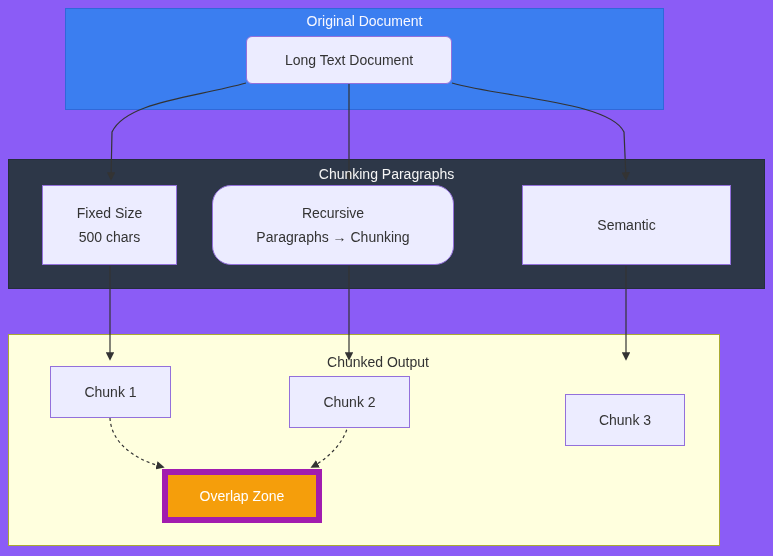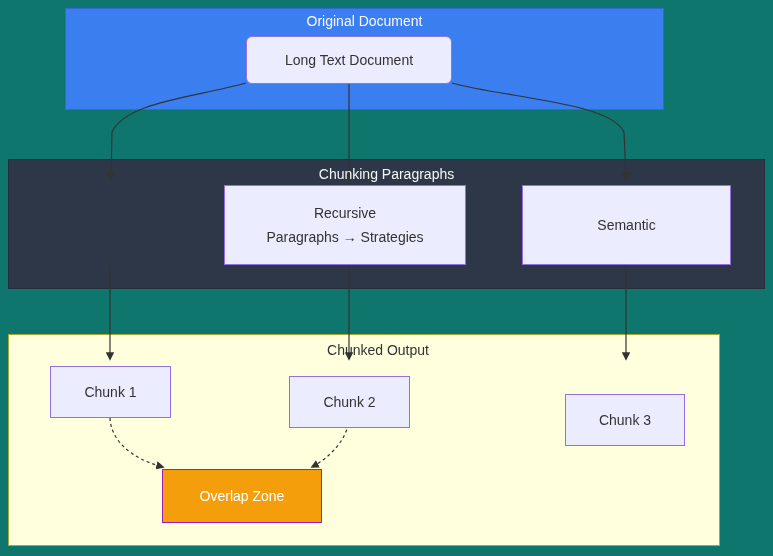--- a/index.html
+++ b/index.html
@@ -2,21 +2,21 @@
 <html><head>
 <meta charset="utf-8">
 <style>
   * { margin: 0; padding: 0; box-sizing: border-box; }
   html, body { background: #ffffff; }
   body { font-family: "Liberation Sans", sans-serif; }
   #stage {
     position: relative;
     width: 773px;
     height: 556px;
-    background: #0f766e;
+    background: #8b5cf6;
     overflow: hidden;
   }
   .cluster { position: absolute; }
   .cluster-title {
     position: absolute;
     left: 0; right: 0;
     text-align: center;
     font-size: 14px;
     z-index: 2;
   }
@@ -30,47 +30,47 @@
     left: 8px; top: 159px; width: 757px; height: 130px;
     background: #2d3748;
     border: 1px solid #252e3d;
   }
   #cluster-strategies .cluster-title { top: 6px; color: #f5f5f5; }
   #cluster-output {
     left: 8px; top: 334px; width: 712px; height: 212px;
     background: #ffffde;
     border: 1px solid #aaaa33;
   }
-  #cluster-output .cluster-title { top: 7px; color: #333333; margin-left: 28px; }
+  #cluster-output .cluster-title { top: 19px; color: #333333; margin-left: 28px; }
 
   .node {
     position: absolute;
     background: #ececff;
     border: 1px solid #9370db;
     color: #333333;
     font-size: 14px;
     display: flex;
     flex-direction: column;
     align-items: center;
     justify-content: center;
     text-align: center;
     line-height: 24px;
     z-index: 2;
   }
   #node-long-text { left: 246px; top: 36px; width: 206px; height: 48px; border-radius: 6px; }
   #node-fixed     { left: 42px;  top: 185px; width: 135px; height: 80px; }
-  #node-recursive { left: 224px; top: 185px; width: 242px; height: 80px; }
+  #node-recursive { left: 212px; top: 185px; width: 242px; height: 80px; border-radius: 19px; }
   #node-semantic  { left: 522px; top: 185px; width: 209px; height: 80px; }
   #node-chunk1    { left: 50px;  top: 366px; width: 121px; height: 52px; }
   #node-chunk2    { left: 289px; top: 376px; width: 121px; height: 52px; }
   #node-chunk3    { left: 565px; top: 366px; width: 120px; height: 52px; margin-top: 28px; }
   #node-overlap {
     left: 162px; top: 469px; width: 160px; height: 54px;
     background: #f59e0b;
-    border: 1px solid #a21caf;
+    border: 6px solid #a21caf;
     color: #ffffff;
   }
   #arrow-layer {
     position: absolute;
     left: 0; top: 0;
     z-index: 1;
     pointer-events: none;
   }
   .edge { stroke: #333333; fill: none; stroke-width: 1.2; }
   .edge.dashed { stroke-dasharray: 3 3; }
@@ -105,24 +105,28 @@
     <path class="edge" d="M 349 266 L 349 359" marker-end="url(#arrowhead)"></path>
     <path class="edge" d="M 626 266 L 626 359" marker-end="url(#arrowhead)"></path>
     <path class="edge dashed" d="M 110 418 C 111 441 132 459 163 467" marker-end="url(#arrowhead)"></path>
     <path class="edge dashed" d="M 349 418 C 348 441 327 459 312 467" marker-end="url(#arrowhead)"></path>
   </svg>
 
   <div id="node-long-text" class="node">
     <span>Long Text Document</span>
   </div>
 
+  <div id="node-fixed" class="node">
+    <span>Fixed Size</span>
+    <span>500 chars</span>
+  </div>
 
   <div id="node-recursive" class="node">
     <span>Recursive</span>
-    <span>Paragraphs → Strategies</span>
+    <span>Paragraphs → Chunking</span>
   </div>
 
   <div id="node-semantic" class="node">
     <span>Semantic</span>
   </div>
 
   <div id="node-chunk1" class="node">
     <span>Chunk 1</span>
   </div>
 

